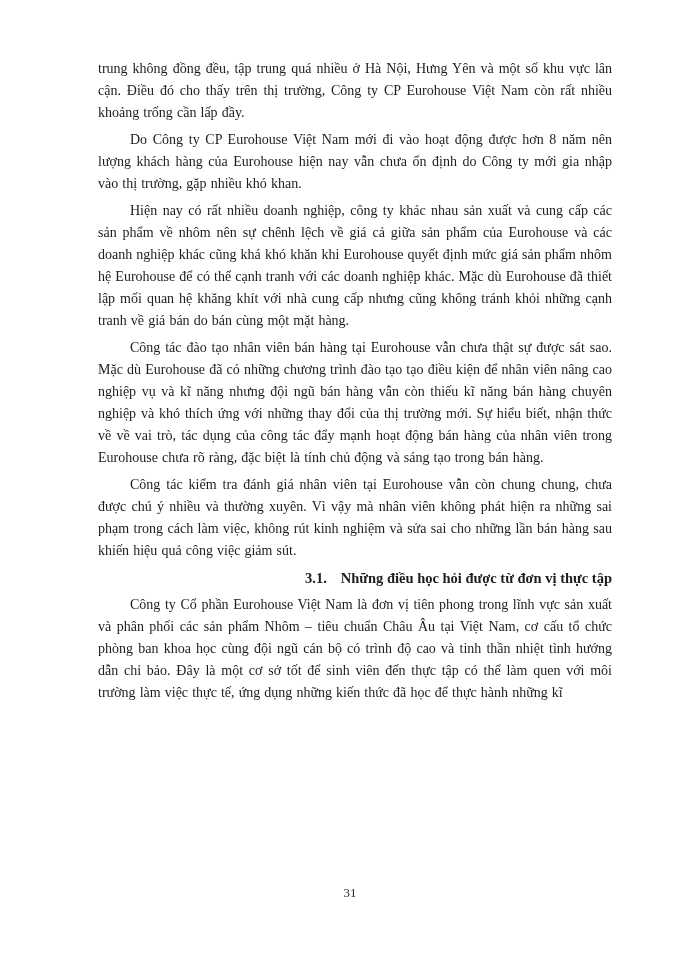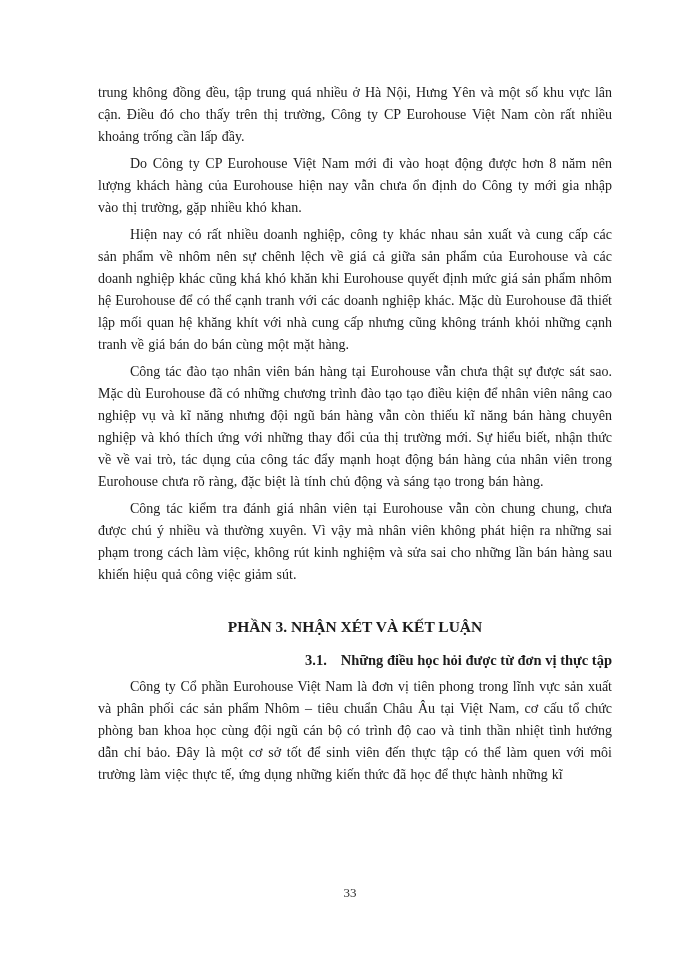--- a/index.html
+++ b/index.html
@@ -7,21 +7,21 @@
   body {
     background: #ffffff;
     font-family: "Liberation Serif", "DejaVu Serif", serif;
     color: #1c1c1c;
   }
   .page {
     position: relative;
     width: 700px;
     height: 960px;
     background: #ffffff;
-    padding: 82px 88px 0 98px;
+    padding: 58px 88px 0 98px;
     overflow: hidden;
   }
   .body-text p {
     font-size: 14px;
     line-height: 22px;
     text-align: justify;
     text-indent: 32px;
     margin: 0 0 5px 0;
     word-spacing: 0.6px;
   }
@@ -61,23 +61,22 @@
 <body>
 
 <div class="page">
   <div class="body-text">
     <p class="continued">trung không đồng đều, tập trung quá nhiều ở Hà Nội, Hưng Yên và một số khu vực lân cận. Điều đó cho thấy trên thị trường, Công ty CP Eurohouse Việt Nam còn rất nhiều khoảng trống cần lấp đầy.</p>
     <p>Do Công ty CP Eurohouse Việt Nam mới đi vào hoạt động được hơn 8 năm nên lượng khách hàng của Eurohouse hiện nay vẫn chưa ổn định do Công ty mới gia nhập vào thị trường, gặp nhiều khó khan.</p>
     <p>Hiện nay có rất nhiều doanh nghiệp, công ty khác nhau sản xuất và cung cấp các sản phẩm về nhôm nên sự chênh lệch về giá cả giữa sản phẩm của Eurohouse và các doanh nghiệp khác cũng khá khó khăn khi Eurohouse quyết định mức giá sản phẩm nhôm hệ Eurohouse để có thể cạnh tranh với các doanh nghiệp khác. Mặc dù Eurohouse đã thiết lập mối quan hệ khăng khít với nhà cung cấp nhưng cũng không tránh khỏi những cạnh tranh về giá bán do bán cùng một mặt hàng.</p>
     <p>Công tác đào tạo nhân viên bán hàng tại Eurohouse vẫn chưa thật sự được sát sao. Mặc dù Eurohouse đã có những chương trình đào tạo tạo điều kiện để nhân viên nâng cao nghiệp vụ và kĩ năng nhưng đội ngũ bán hàng vẫn còn thiếu kĩ năng bán hàng chuyên nghiệp và khó thích ứng với những thay đổi của thị trường mới. Sự hiểu biết, nhận thức về về vai trò, tác dụng của công tác đẩy mạnh hoạt động bán hàng của nhân viên trong Eurohouse chưa rõ ràng, đặc biệt là tính chủ động và sáng tạo trong bán hàng.</p>
     <p>Công tác kiểm tra đánh giá nhân viên tại Eurohouse vẫn còn chung chung, chưa được chú ý nhiều và thường xuyên. Vì vậy mà nhân viên không phát hiện ra những sai phạm trong cách làm việc, không rút kinh nghiệm và sửa sai cho những lần bán hàng sau khiến hiệu quả công việc giảm sút.</p>
 
-    <h1 class="section-heading">PHẦN 3. NHẬN XÉT VÀ KẾT LUẬN</h1>
 
     <h2 class="subsection-heading">
       <span class="sub-num">3.1.</span><span>Những điều học hỏi được từ đơn vị thực tập</span>
     </h2>
 
     <p>Công ty Cổ phần Eurohouse Việt Nam là đơn vị tiên phong trong lĩnh vực sản xuất và phân phối các sản phẩm Nhôm – tiêu chuẩn Châu Âu tại Việt Nam, cơ cấu tổ chức phòng ban khoa học cùng đội ngũ cán bộ có trình độ cao và tinh thần nhiệt tình hướng dẫn chỉ bảo. Đây là một cơ sở tốt để sinh viên đến thực tập có thể làm quen với môi trường làm việc thực tế, ứng dụng những kiến thức đã học để thực hành những kĩ</p>
   </div>
 
-  <div class="page-number">33</div>
+  <div class="page-number">31</div>
 </div>
 
 </body></html>

